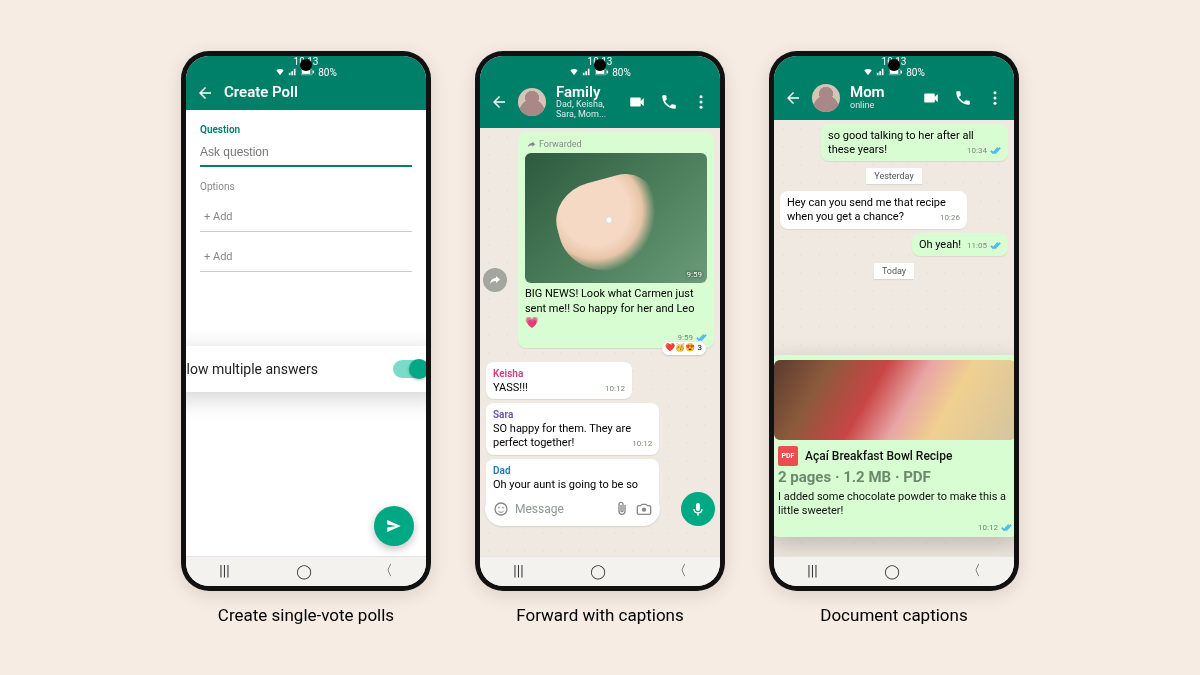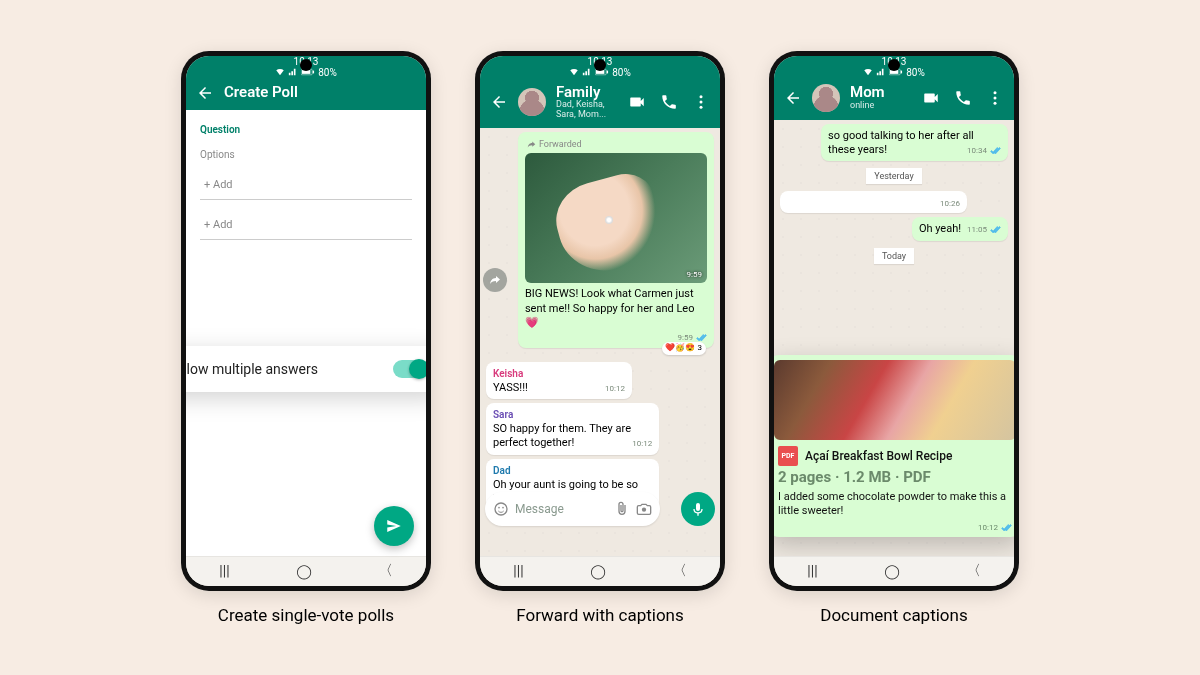--- a/index.html
+++ b/index.html
@@ -183,20 +183,21 @@
           </span>
         </div>
         <div class="header">
           <svg class="back-arrow" viewBox="0 0 24 24">
               <path d="M20 11H7.8l5.6-5.6L12 4l-8 8 8 8 1.4-1.4L7.8 13H20z"></path>
             </svg>
           <span class="hdr-title">Create Poll</span>
         </div>
         <div class="poll-body">
           <div class="poll-label">Question</div>
+          <input class="poll-input" placeholder="Ask question" style="">
           <div class="poll-options-label">Options</div>
           <div class="poll-add">+ Add</div>
           <div class="poll-add">+ Add</div>
         </div>
         <div class="multi-card">
           <span>Allow multiple answers</span>
           <div class="toggle"></div>
         </div>
         <div class="fab">
           <svg viewBox="0 0 24 24">
@@ -376,20 +377,21 @@
         </div>
         <div class="chat-body">
           <div class="bubble out" style="width:82%;">
             <span>so good talking to her after all these years!</span>
             <span class="time"><span>10:34</span><span class="ticks"><svg viewBox="0 0 16 11">
                     <path d="M11.1.6L5.5 7 3.3 4.8 2 6.1l3.5 3.5L12.4 2 11.1.6zm3 0L8.5 7l-.7-.7L6.5 7.6l2 2L15.4 2 14.1.6z"></path>
                   </svg></span></span>
           </div>
           <div class="chip">Yesterday</div>
           <div class="bubble in" style="width:82%;">
+            <span>Hey can you send me that recipe when you get a chance?</span>
             <span class="time">10:26</span>
           </div>
           <div class="bubble out" style="min-width:60px;">
             <span>Oh yeah!</span>
             <span class="time"><span>11:05</span><span class="ticks"><svg viewBox="0 0 16 11">
                     <path d="M11.1.6L5.5 7 3.3 4.8 2 6.1l3.5 3.5L12.4 2 11.1.6zm3 0L8.5 7l-.7-.7L6.5 7.6l2 2L15.4 2 14.1.6z"></path>
                   </svg></span></span>
           </div>
           <div class="chip">Today</div>
 

